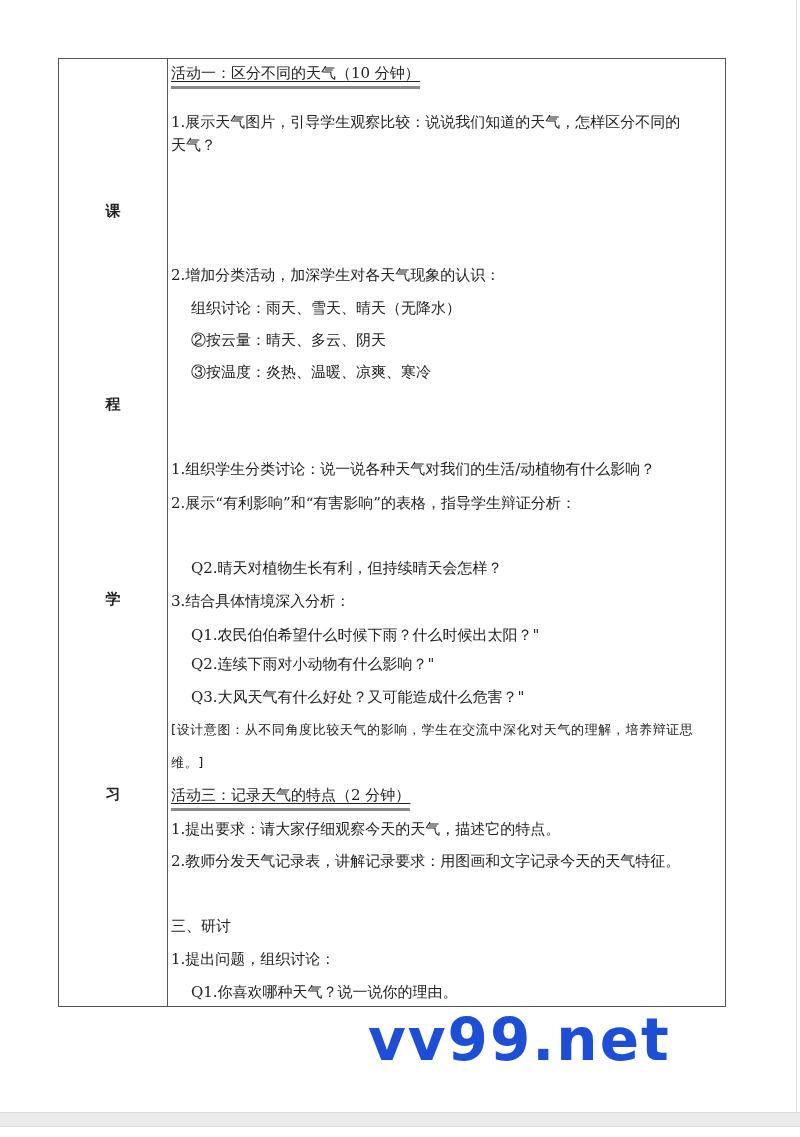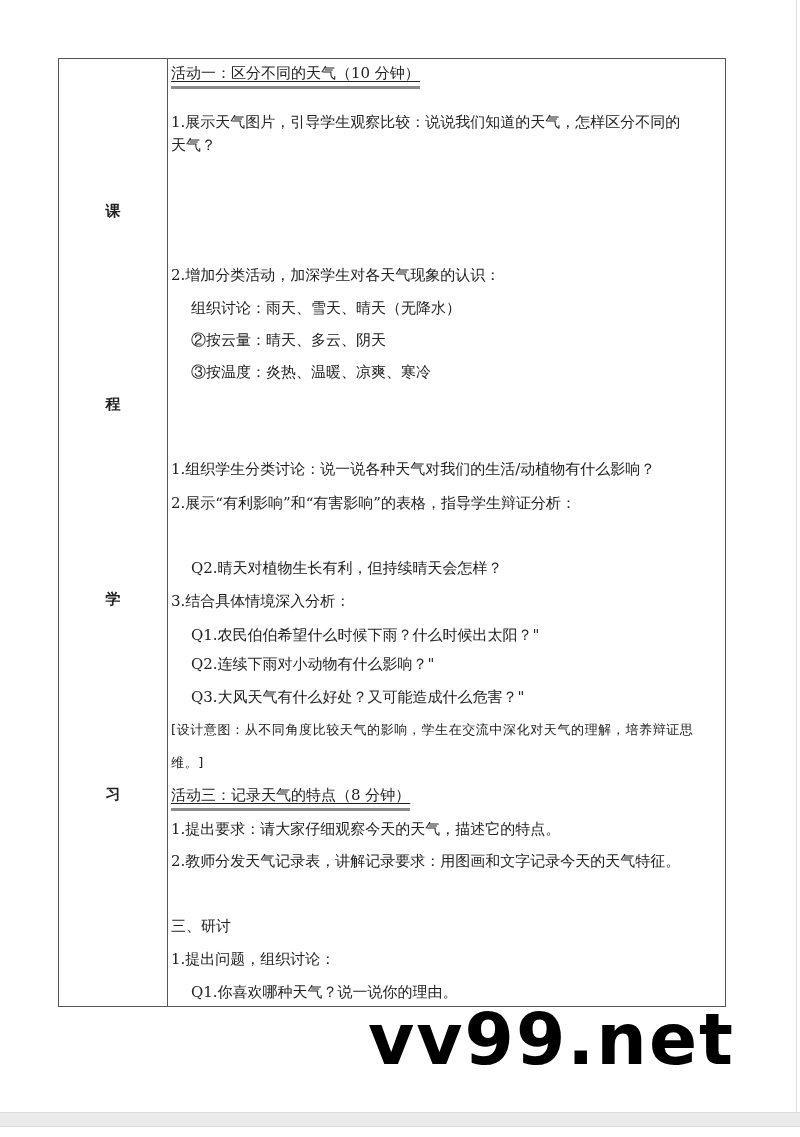--- a/index.html
+++ b/index.html
@@ -26,21 +26,21 @@
   .line.indent { left: 132px; }
   .line.heading {
     text-decoration: underline; text-decoration-thickness: 1px; text-underline-offset: 3px;
   }
   .line.heading::after {
     content: ""; position: absolute; left: 0; right: 0; bottom: -6px; height: 3px; background: #8a8a8a;
   }
   .line.note { font-size: 13px; letter-spacing: 0.6px; font-family: "DejaVu Sans", sans-serif; }
   .watermark {
     position: absolute; left: 368px; top: 1000px;
-    font-family: "DejaVu Sans", sans-serif; font-weight: bold; font-size: 71px; color: #000000;
+    font-family: "DejaVu Sans", sans-serif; font-weight: bold; font-size: 58px; color: #1d4ed8;
     letter-spacing: 2px; white-space: nowrap; line-height: 80px;
   }
 </style>
 </head>
 <body>
 
 <div class="page">
   <div class="table">
     <div class="divider"></div>
 
@@ -60,21 +60,21 @@
     <div class="line" style="top:400px">1.组织学生分类讨论：说一说各种天气对我们的生活/动植物有什么影响？</div>
     <div class="line" style="top:434px">2.展示“有利影响”和“有害影响”的表格，指导学生辩证分析：</div>
     <div class="line indent" style="top:499px">Q2.晴天对植物生长有利，但持续晴天会怎样？</div>
     <div class="line" style="top:532px">3.结合具体情境深入分析：</div>
     <div class="line indent" style="top:566px">Q1.农民伯伯希望什么时候下雨？什么时候出太阳？"</div>
     <div class="line indent" style="top:595px">Q2.连续下雨对小动物有什么影响？"</div>
     <div class="line indent" style="top:628px">Q3.大风天气有什么好处？又可能造成什么危害？"</div>
     <div class="line note" style="top:661px">[设计意图：从不同角度比较天气的影响，学生在交流中深化对天气的理解，培养辩证思</div>
     <div class="line note" style="top:694px">维。]</div>
 
-    <div class="line heading" style="top:726px">活动三：记录天气的特点（8 分钟）</div>
+    <div class="line heading" style="top:726px">活动三：记录天气的特点（2 分钟）</div>
     <div class="line" style="top:760px">1.提出要求：请大家仔细观察今天的天气，描述它的特点。</div>
     <div class="line" style="top:792px">2.教师分发天气记录表，讲解记录要求：用图画和文字记录今天的天气特征。</div>
     <div class="line" style="top:857px">三、研讨</div>
     <div class="line" style="top:890px">1.提出问题，组织讨论：</div>
     <div class="line indent" style="top:923px">Q1.你喜欢哪种天气？说一说你的理由。</div>
   </div>
 
   <div class="watermark">vv99.net</div>
 </div>
 

